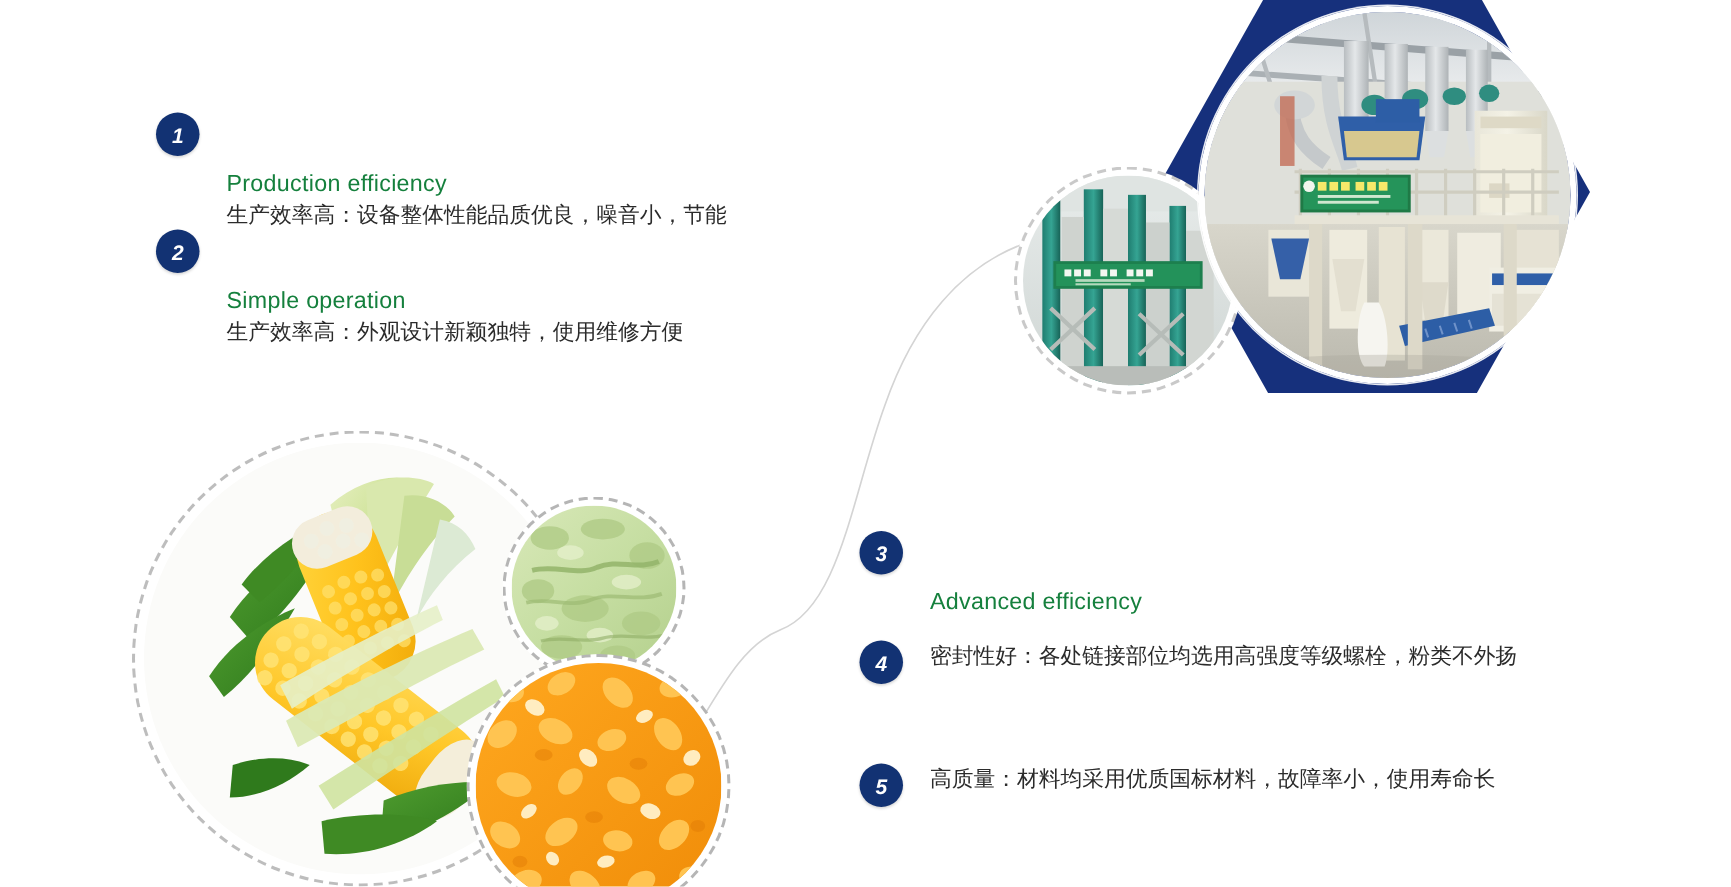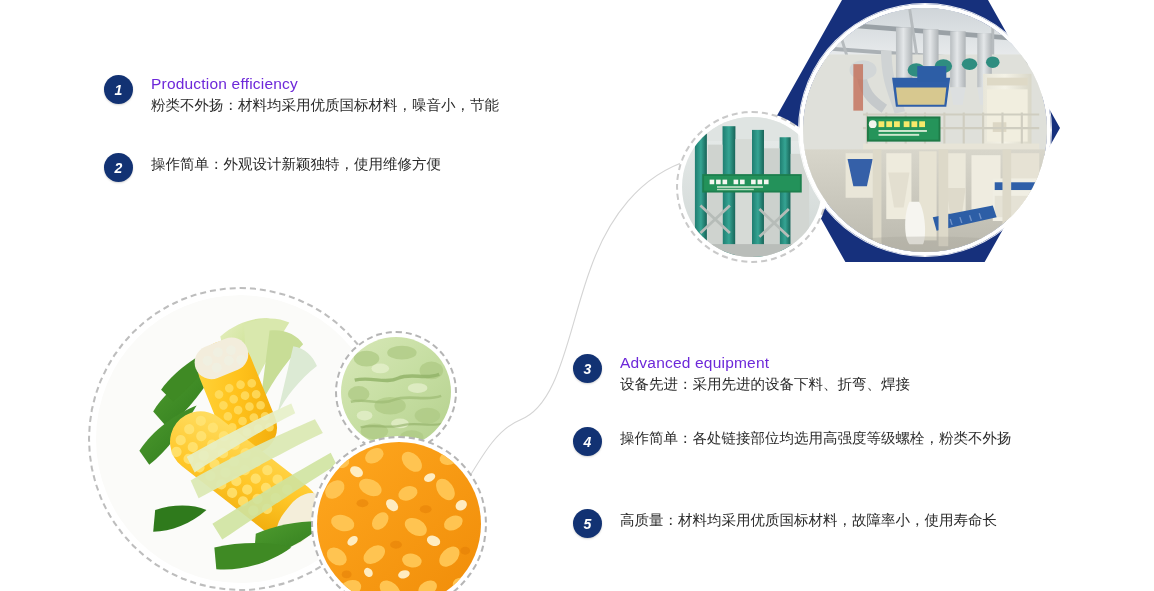--- a/index.html
+++ b/index.html
@@ -25,25 +25,26 @@
     font-style:italic;
     font-size:14px;font-weight:bold;
     display:flex;align-items:center;justify-content:center;
     flex:0 0 auto;
     margin-top:1px;
     box-shadow:0 1px 2px rgba(0,0,0,0.18);
     letter-spacing:0px;
   }
   .ftext{margin-left:18px;}
   .fhead{
-    color:#6d28d9;
+    color:#15803d;
     font-size:15.5px;
     line-height:19px;
     letter-spacing:.2px;
     white-space:nowrap;
+    margin-top:39px;
   }
   .fbody{
     color:#2b2b2b;
     font-size:14.5px;
     line-height:22px;
     margin-top:1px;
     white-space:nowrap;
   }
 
   
@@ -496,43 +497,43 @@
           </g>
         </g>
       </svg>
     </div>
   </div>
 
   <div class="feature" style="left:104px;top:74px;">
     <div class="badge">1</div>
     <div class="ftext">
       <div class="fhead">Production efficiency</div>
-      <div class="fbody">粉类不外扬：材料均采用优质国标材料，噪音小，节能</div>
+      <div class="fbody">生产效率高：设备整体性能品质优良，噪音小，节能</div>
     </div>
   </div>
 
   <div class="feature" style="left:104px;top:152px;">
     <div class="badge">2</div>
     <div class="ftext">
-      <div class="fbody">操作简单：外观设计新颖独特，使用维修方便</div>
+      <div class="fhead">Simple operation</div>
+      <div class="fbody">生产效率高：外观设计新颖独特，使用维修方便</div>
     </div>
   </div>
 
   <div class="feature" style="left:573px;top:353px;">
     <div class="badge">3</div>
     <div class="ftext">
-      <div class="fhead">Advanced equipment</div>
-      <div class="fbody">设备先进：采用先进的设备下料、折弯、焊接</div>
+      <div class="fhead">Advanced efficiency</div>
     </div>
   </div>
 
   <div class="feature" style="left:573px;top:426px;">
     <div class="badge">4</div>
     <div class="ftext">
-      <div class="fbody">操作简单：各处链接部位均选用高强度等级螺栓，粉类不外扬</div>
+      <div class="fbody">密封性好：各处链接部位均选用高强度等级螺栓，粉类不外扬</div>
     </div>
   </div>
 
   <div class="feature" style="left:573px;top:508px;">
     <div class="badge">5</div>
     <div class="ftext">
       <div class="fbody">高质量：材料均采用优质国标材料，故障率小，使用寿命长</div>
     </div>
   </div>
 

